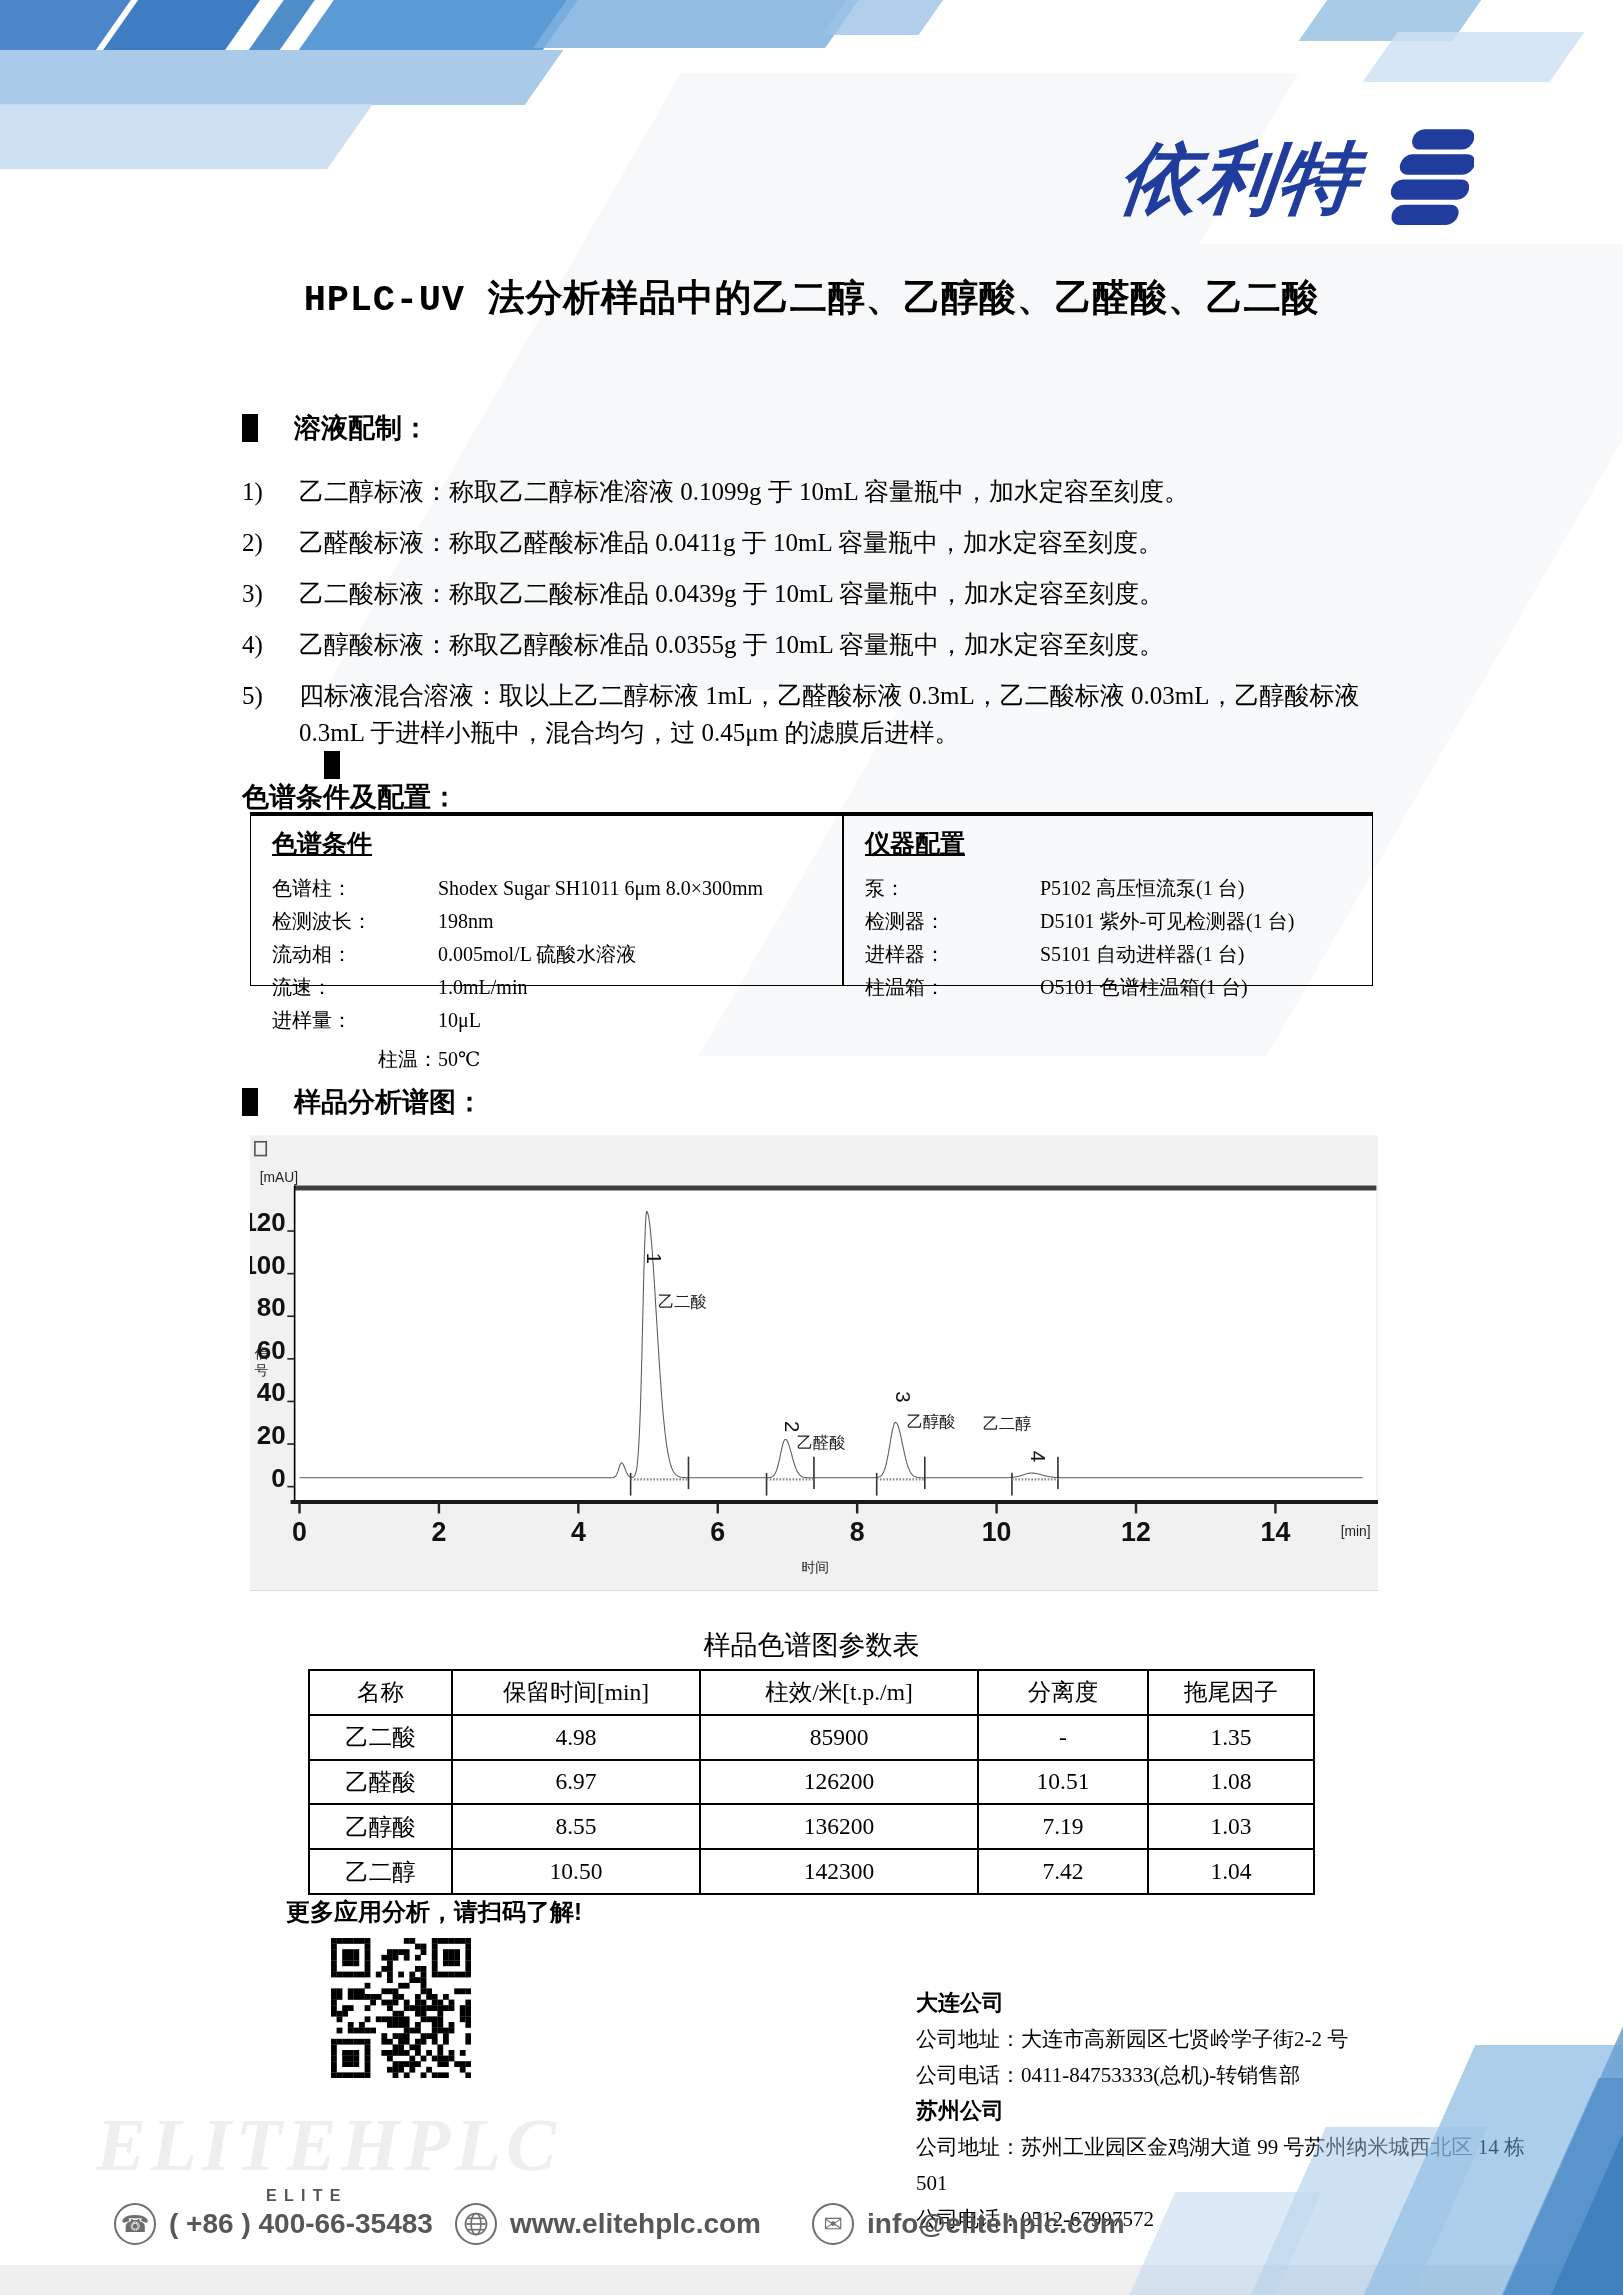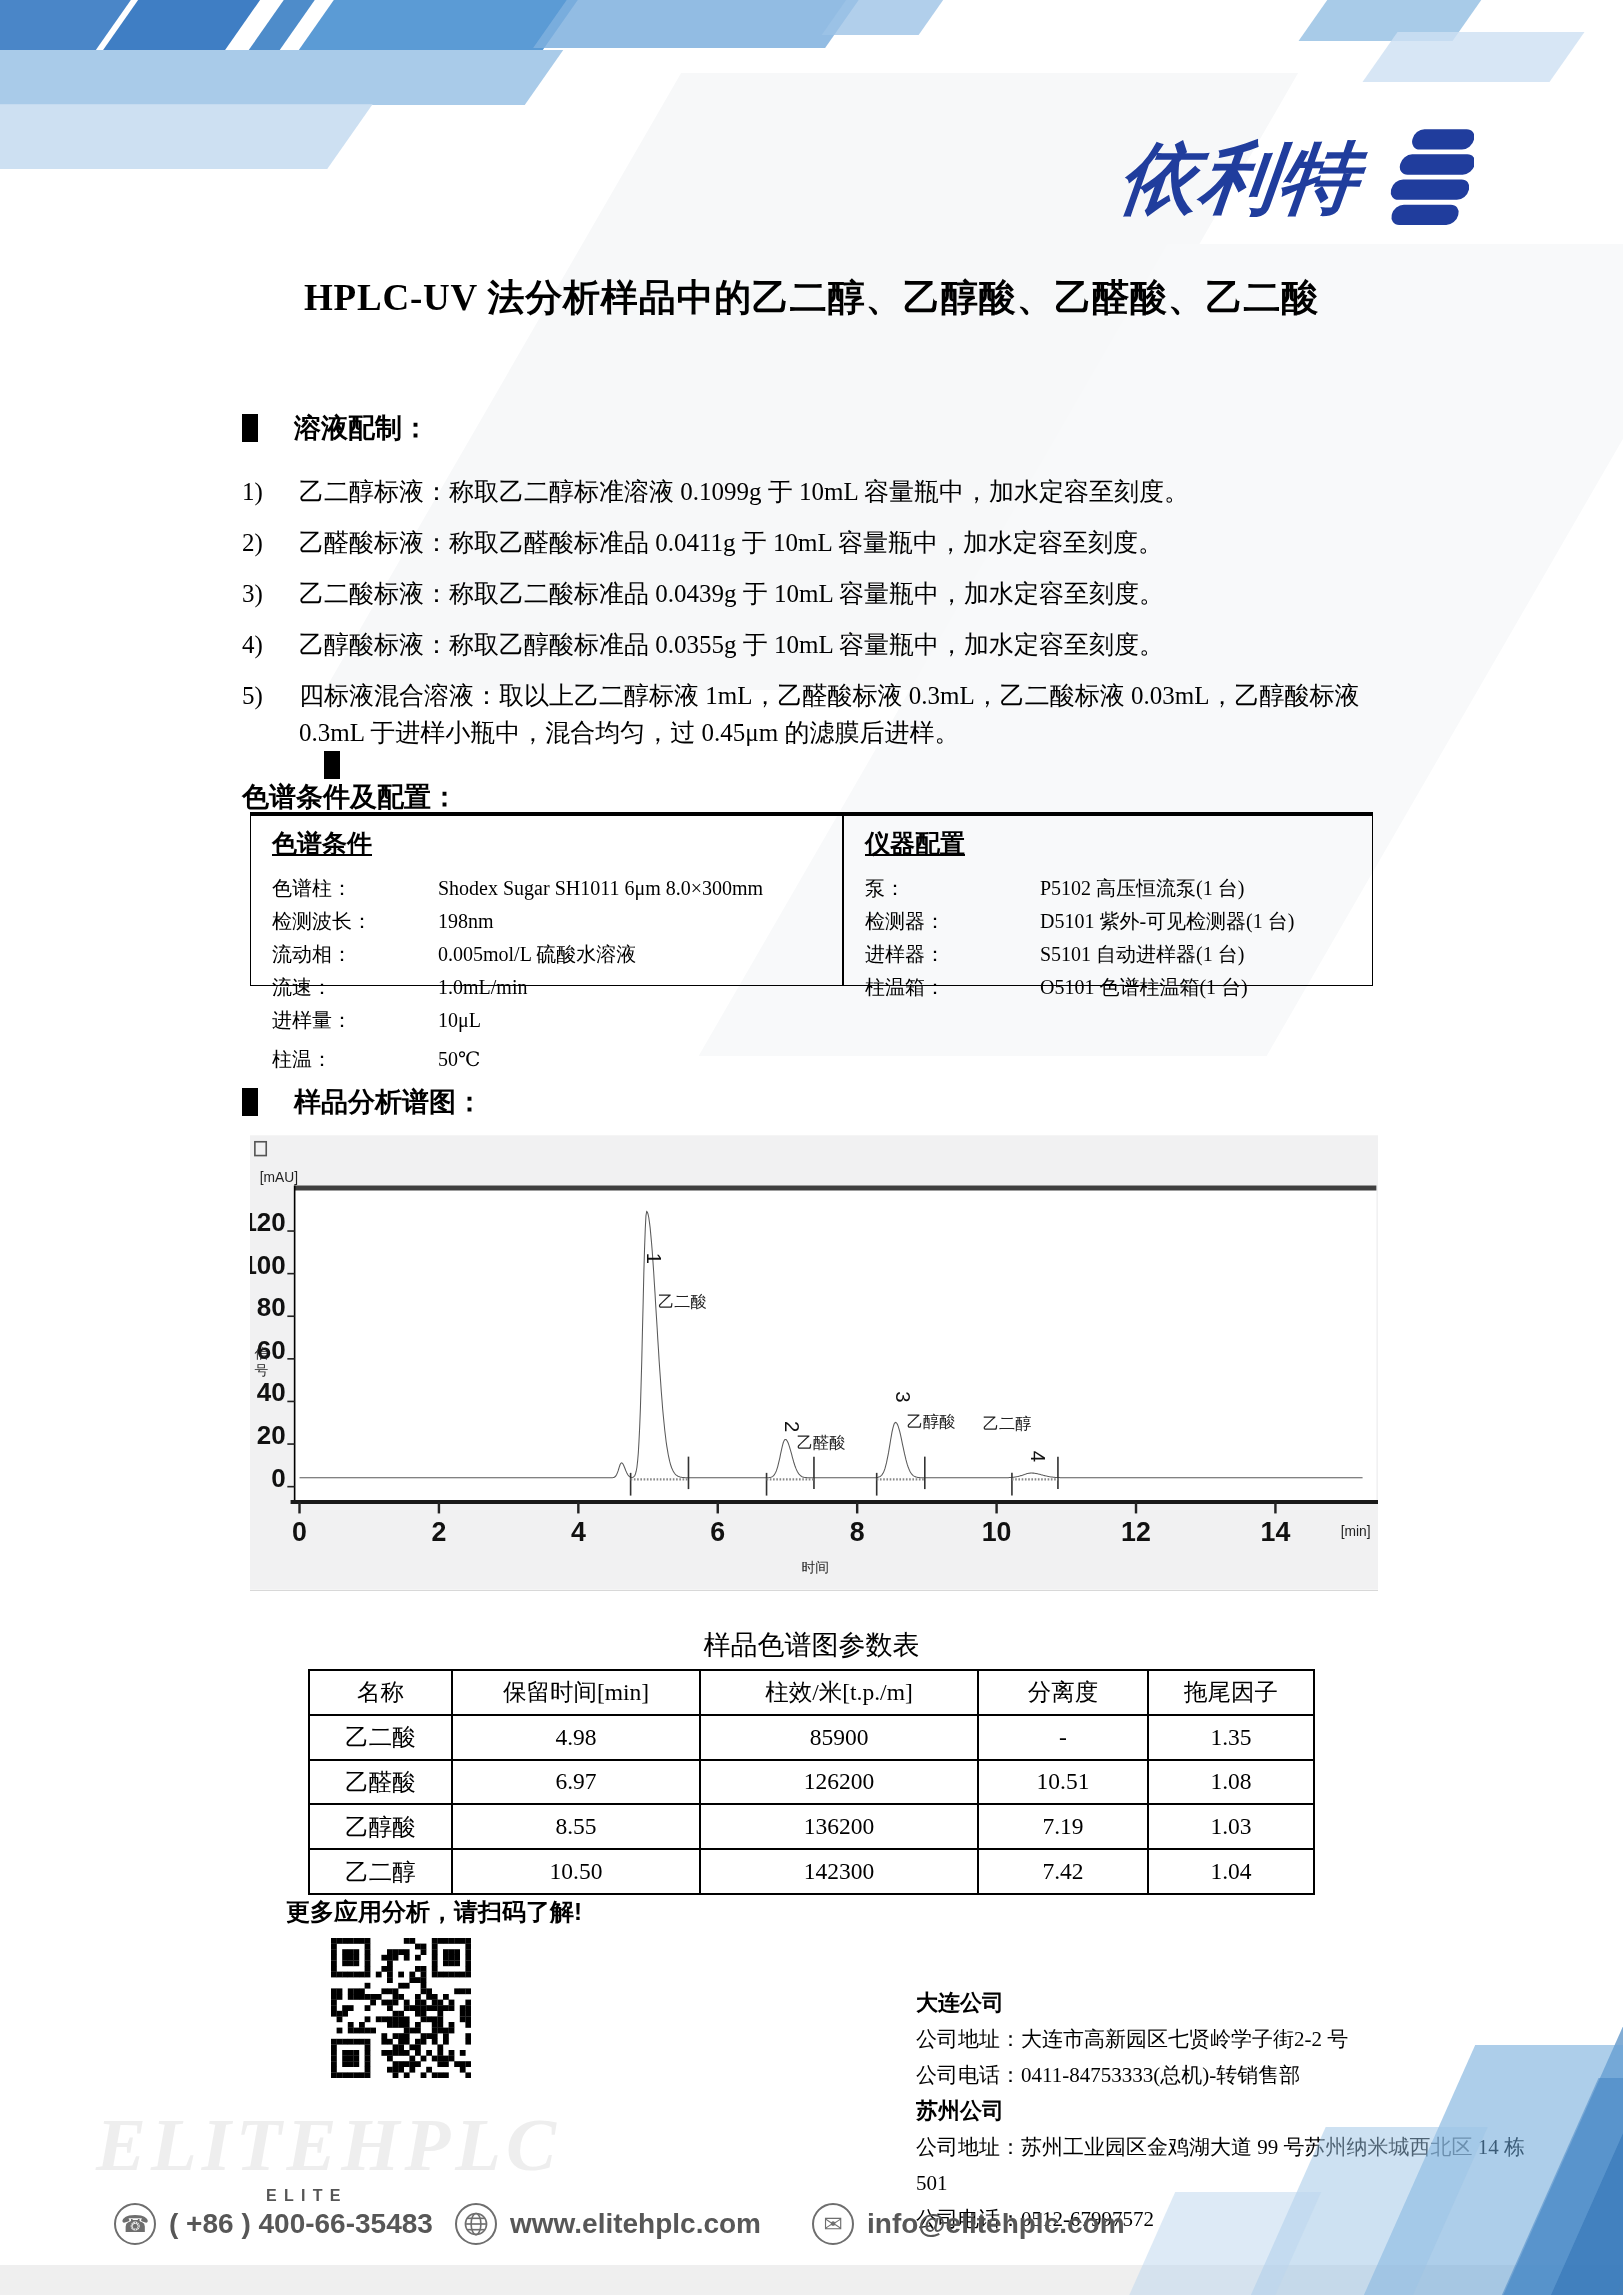--- a/index.html
+++ b/index.html
@@ -23,21 +23,21 @@
   .h1j{left:1380px;top:32px;width:187px;height:50px;background:#cde0f2;opacity:.8;}
 
   
   .logo{position:absolute;left:1120px;top:114px;width:373px;height:130px;display:flex;align-items:center;}
   .logo-text{font-family:"Liberation Sans","DejaVu Sans",sans-serif;font-weight:900;font-style:italic;
              font-size:78px;color:#203d9d;letter-spacing:1.6px;transform:skewX(-6deg);}
   .logo-mark{margin-left:11.4px;margin-top:4.9px;}
 
   
   .title{position:absolute;left:0;top:273px;width:1623px;text-align:center;
-         font-family:Liberation Serif, serif;font-weight:bold;font-size:37px;letter-spacing:0.8px;}
+         font-family:Liberation Mono, monospace;font-weight:bold;font-size:37px;letter-spacing:0.8px;}
 
   
   .sec-head{position:absolute;left:242px;display:flex;align-items:center;
             font-family:"Liberation Sans","DejaVu Sans",sans-serif;font-weight:bold;font-size:27px;}
   .bullet{width:16px;height:28px;background:#000;margin-right:36px;}
 
   
   .sol-list{position:absolute;left:242px;top:473px;width:1185px;font-size:25px;}
   .sol-item{display:flex;line-height:37px;margin-bottom:14px;}
   .sol-item .num{width:57px;flex:0 0 57px;}
@@ -186,21 +186,21 @@
         <span class="val">0.005mol/L 硫酸水溶液</span>
       </div>
       <div class="cond-row">
         <span class="lbl">流速：</span>
         <span class="val">1.0mL/min</span>
       </div>
       <div class="cond-row">
         <span class="lbl">进样量：</span>
         <span class="val">10μL</span>
       </div>
-      <div class="cond-row" style="margin-top:6.5px;">
+      <div class="cond-row" style="margin-top:6.5px;text-align:right;">
         <span class="lbl">柱温：</span>
         <span class="val">50℃</span>
       </div>
     </div>
     <div class="cond-col cond-right">
       <div class="cond-title">仪器配置</div>
       <div class="cond-row">
         <span class="lbl">泵：</span>
         <span class="val">P5102 高压恒流泵(1 台)</span>
       </div>

